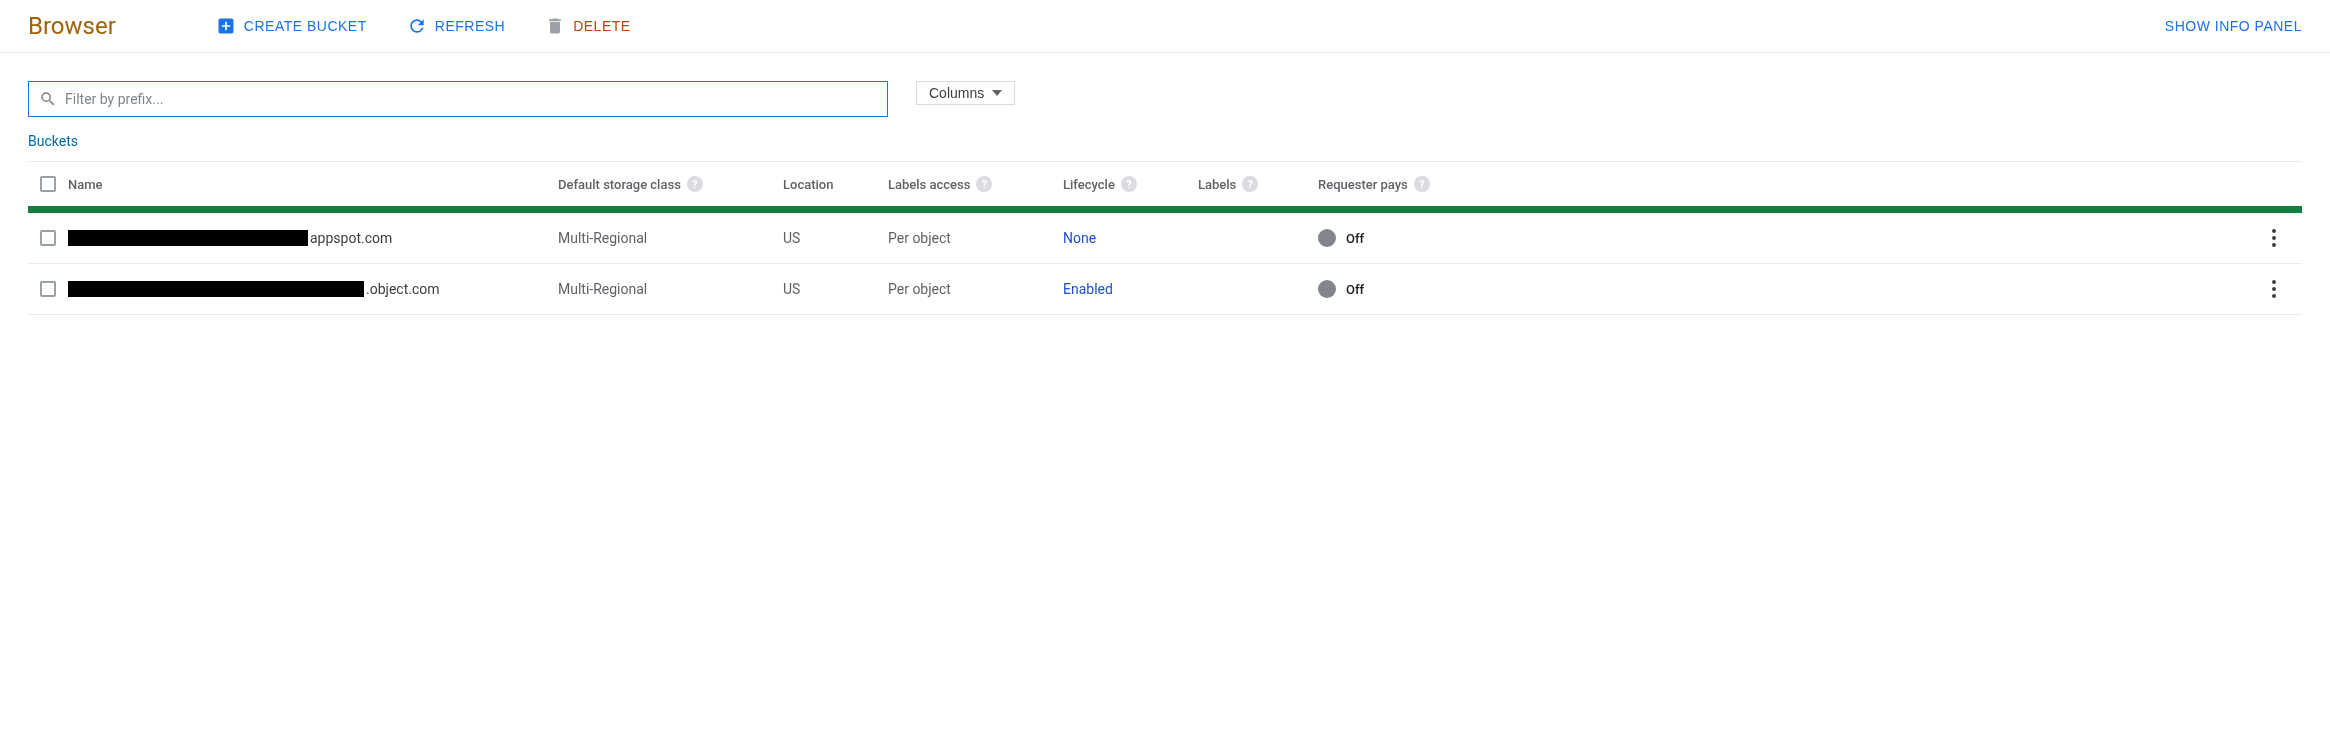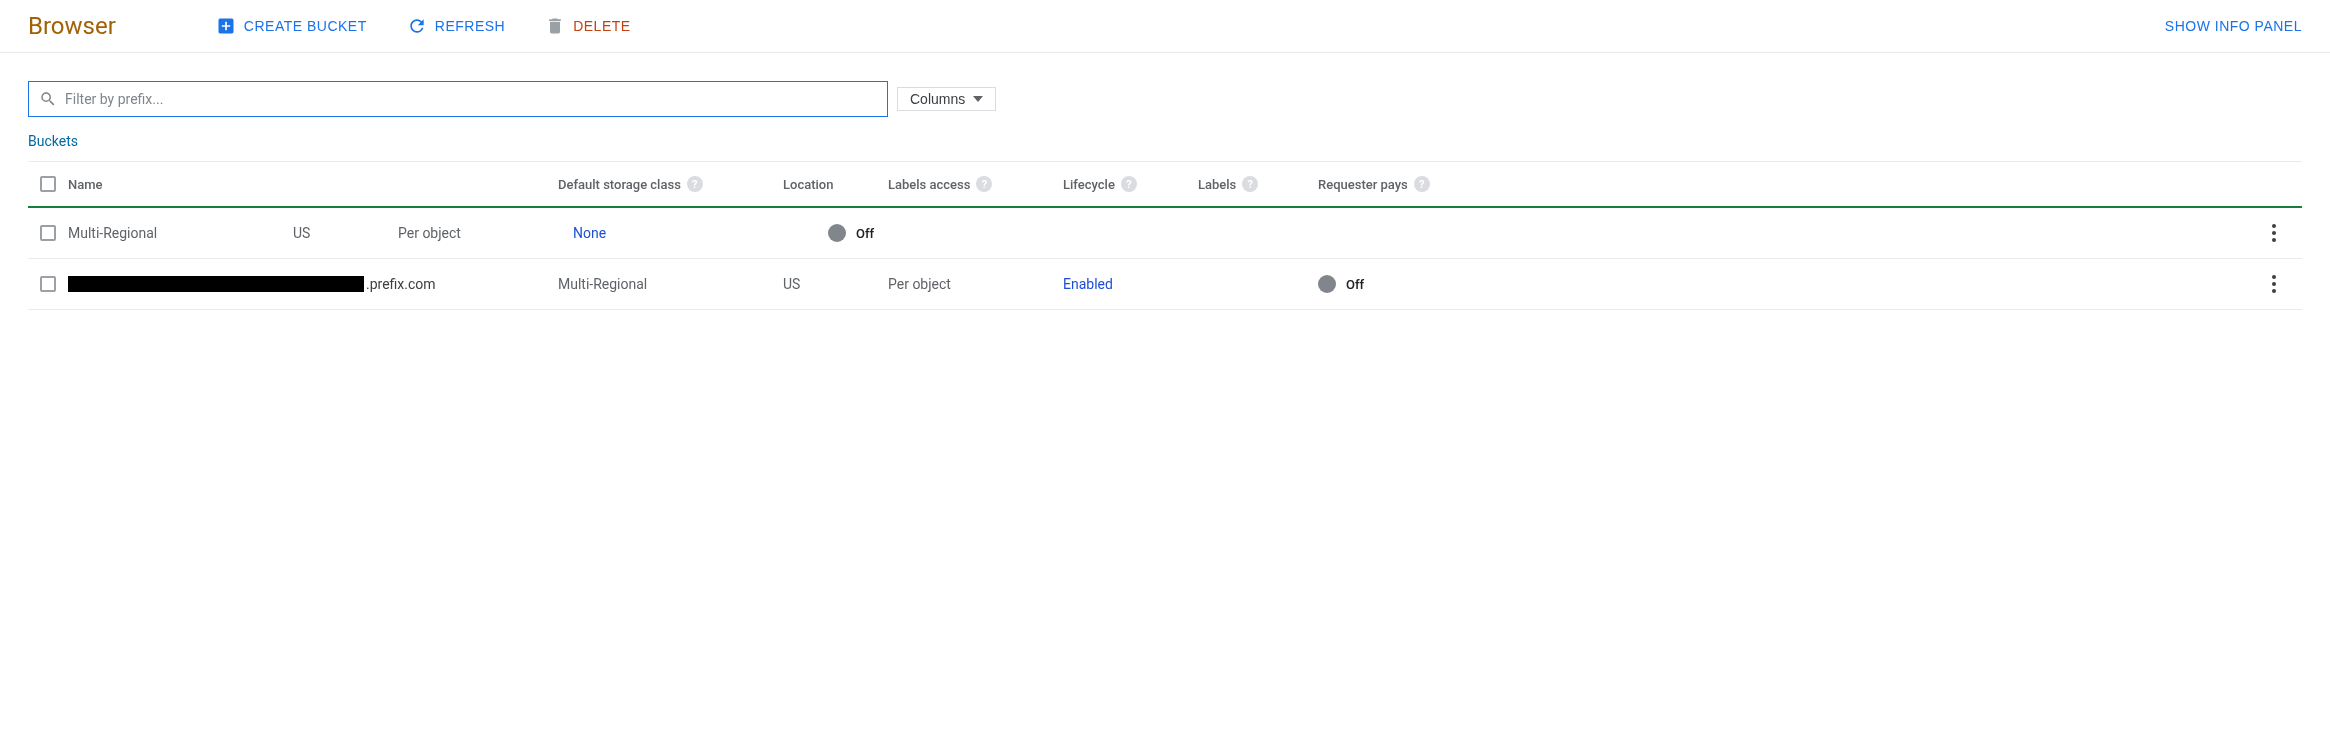--- a/index.html
+++ b/index.html
@@ -49,22 +49,21 @@
       border: none;
       color: #1a73e8;
       font-size: 14px;
       font-weight: 500;
       letter-spacing: 0.5px;
       cursor: pointer;
       text-transform: uppercase;
     }
     .filter-row {
       display: flex;
-      align-items: center;
-      gap: 9px;
+      gap: 28px;
       padding: 28px 28px 16px 28px;
     }
     .filter-box {
       display: flex;
       align-items: center;
       border: 1px solid #1a73e8;
       width: 860px;
       height: 36px;
       padding: 0 10px;
       background: #fff;
@@ -98,21 +97,21 @@
       padding: 0 28px 12px 28px;
     }
     .table {
       width: calc(100% - 56px);
       margin: 0 28px;
       border-top: 1px solid #e8eaed;
     }
     .thead {
       display: flex;
       align-items: center;
-      border-bottom: 2px solid #15803d;
+      border-bottom: 7px solid #15803d;
       padding: 14px 0;
     }
     .th {
       font-size: 13px;
       font-weight: 500;
       color: #5f6368;
       display: flex;
       align-items: center;
       gap: 6px;
     }
@@ -257,20 +256,24 @@
       <span>Requester pays</span>
       <span class="help-icon">?</span>
     </div>
     <div class="col-menu"></div>
   </div>
 
   <div class="row">
     <div class="col-check">
       <div class="checkbox"></div>
     </div>
+    <div class="cell col-name">
+      <span class="redacted" style="width:240px"></span>
+      <span class="name-text">appspot.com</span>
+    </div>
     <div class="cell col-storage">Multi-Regional</div>
     <div class="cell col-location">US</div>
     <div class="cell col-access">Per object</div>
     <div class="cell col-lifecycle">
         <span class="lifecycle-link">None</span>
       </div>
     <div class="cell col-labels"></div>
     <div class="cell col-requester">
       <div class="toggle">
         <span class="toggle-track"></span>
@@ -285,21 +288,21 @@
       </div>
     </div>
   </div>
 
   <div class="row">
     <div class="col-check">
       <div class="checkbox"></div>
     </div>
     <div class="cell col-name">
       <span class="redacted" style="width:296px"></span>
-      <span class="name-text">.prefix.com</span>
+      <span class="name-text">.object.com</span>
     </div>
     <div class="cell col-storage">Multi-Regional</div>
     <div class="cell col-location">US</div>
     <div class="cell col-access">Per object</div>
     <div class="cell col-lifecycle">
         <span class="lifecycle-link">Enabled</span>
       </div>
     <div class="cell col-labels"></div>
     <div class="cell col-requester">
       <div class="toggle">

